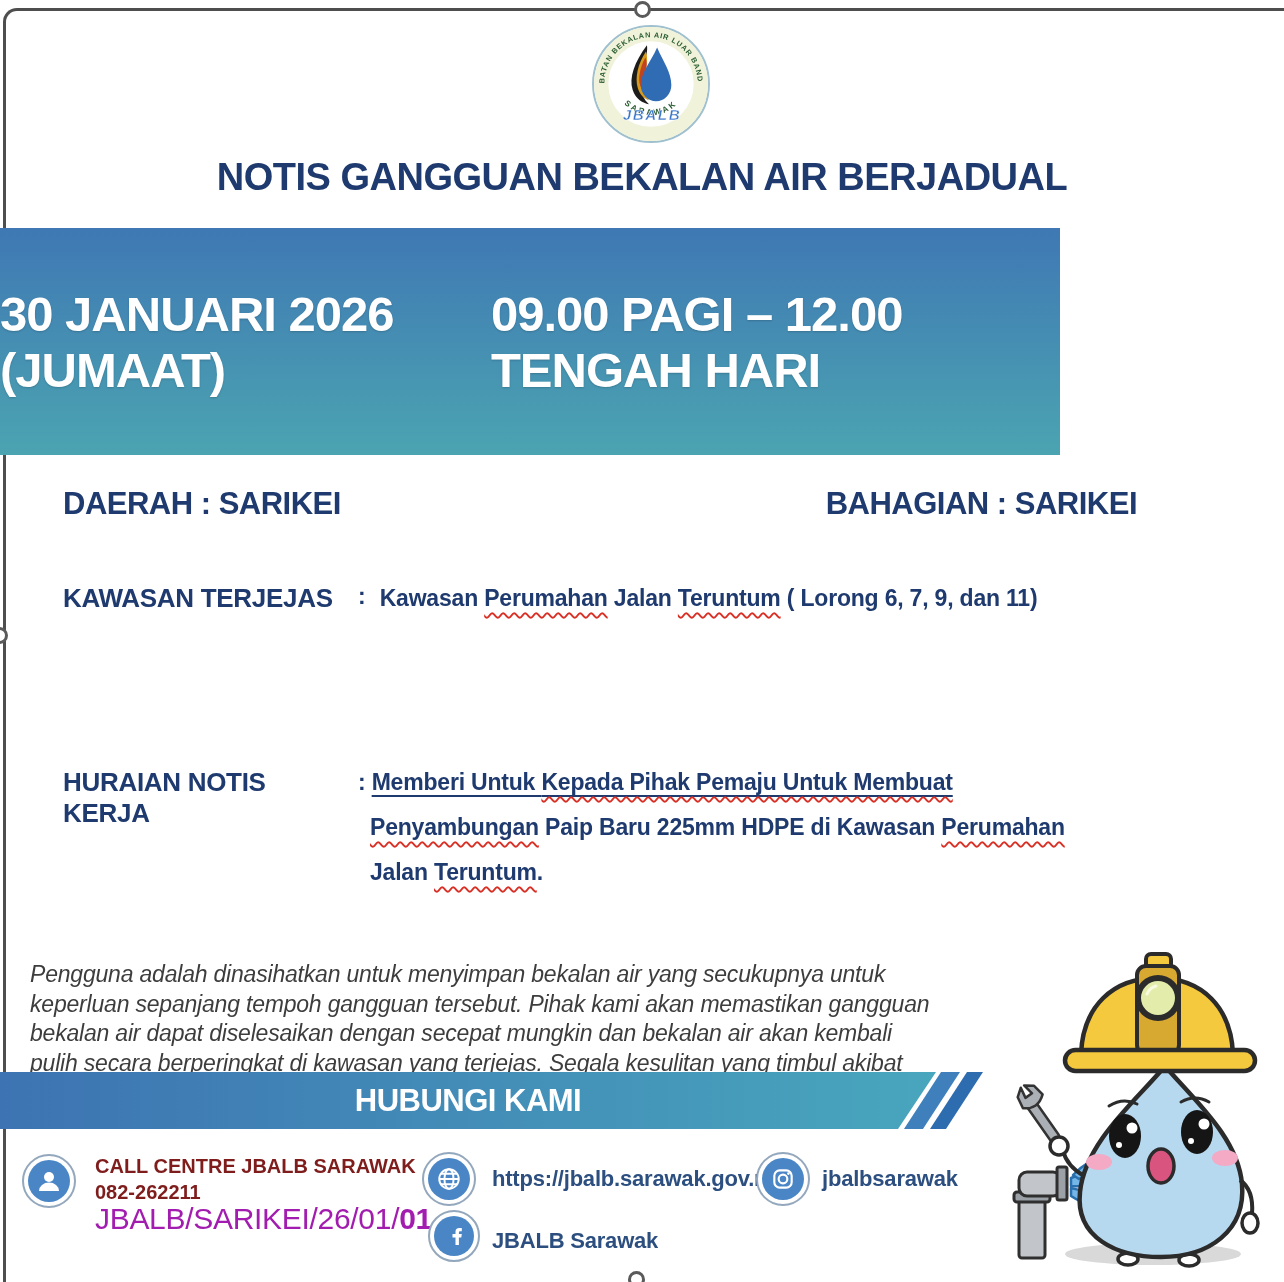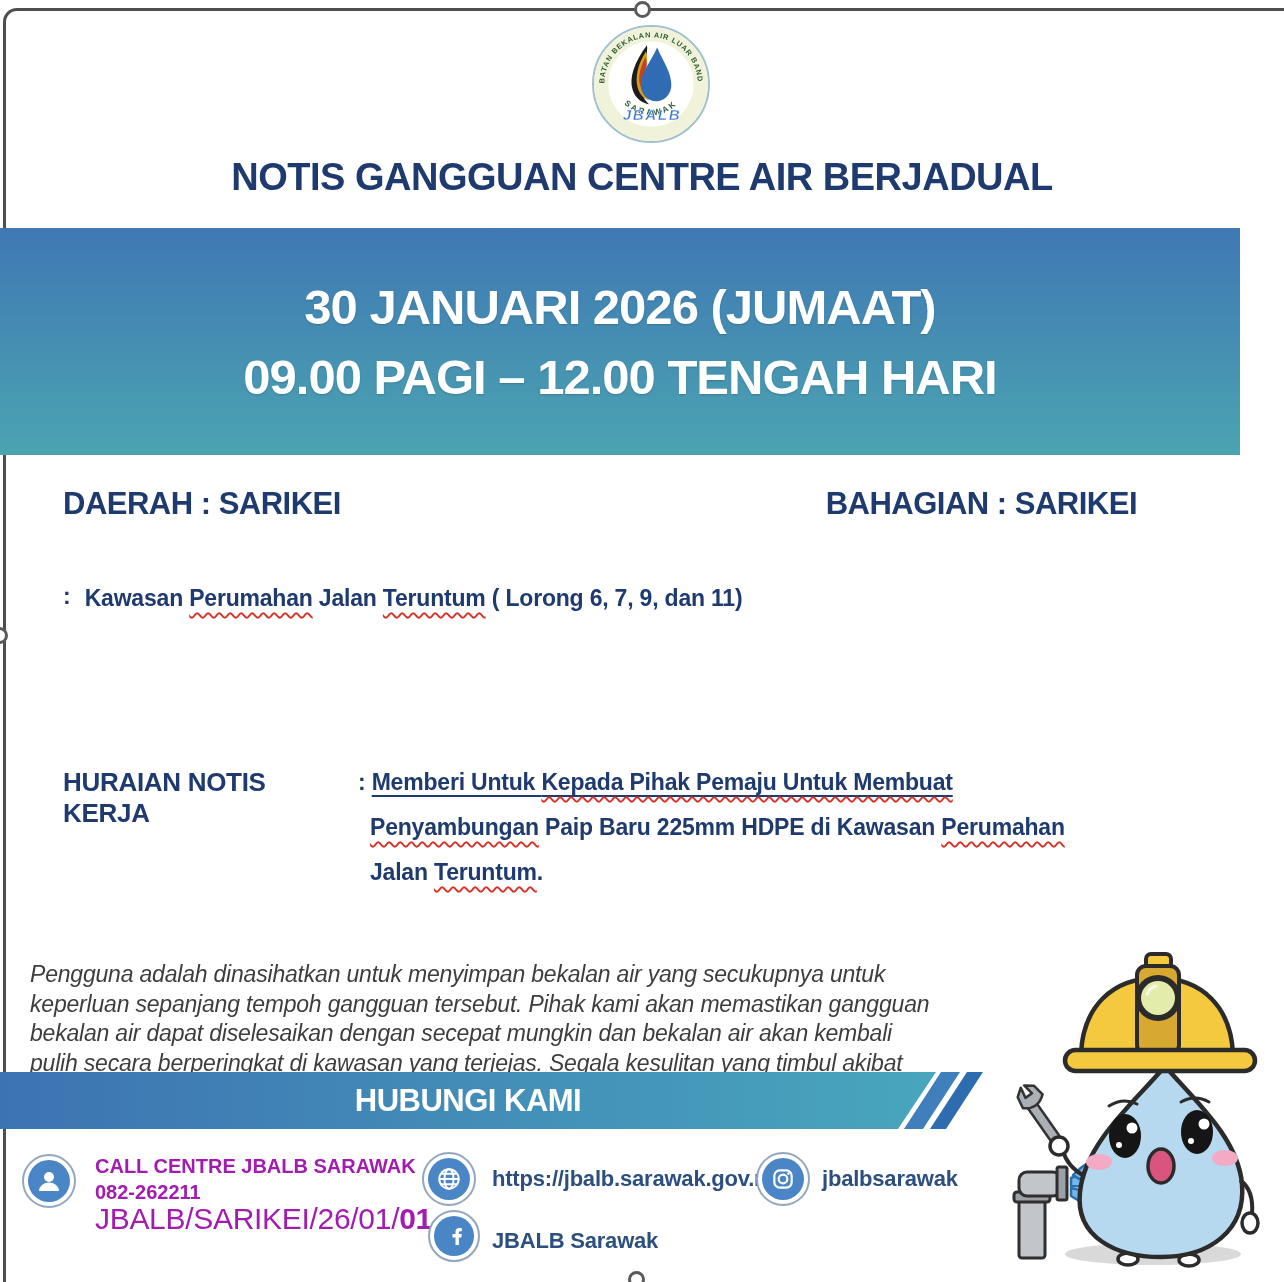--- a/index.html
+++ b/index.html
@@ -10,23 +10,23 @@
   
   .frame{position:absolute;left:3px;top:8px;right:0;bottom:-20px;
     border-top:3px solid #4e4e4e;border-left:3px solid #4e4e4e;border-top-left-radius:14px;pointer-events:none;}
   .handle{position:absolute;width:17px;height:17px;border:3px solid #5a5a5a;background:#fff;border-radius:50%;box-sizing:border-box;}
   
   #logo{position:absolute;left:590px;top:23px;width:122px;height:122px;}
   
   .title{position:absolute;left:0;top:156px;width:100%;text-align:center;
     font-size:38px;font-weight:bold;letter-spacing:-0.5px;color:#1e3a6e;}
   
-  .banner{position:absolute;left:0;top:228px;width:1240px;height:227px;
+  .banner{position:absolute;left:0;top:228px;width:1060px;height:227px;
     background:linear-gradient(180deg,#3f78b4 0%,#45a 0,#3f78b4 0%,#4ba4b1 100%);
-    display:flex;flex-direction:column;align-items:center;justify-content:center;gap:14px;}
+    display:flex;flex-direction:row;align-items:center;justify-content:center;gap:14px;}
   .banner .bline{color:#fff;font-size:49px;font-weight:bold;letter-spacing:-1px;
     text-shadow:0 1px 2px rgba(0,0,0,0.18);}
   
   .region{position:absolute;left:63px;top:486px;width:1074px;display:flex;justify-content:space-between;
     font-size:31px;font-weight:bold;letter-spacing:-0.5px;}
   
   .kv{position:absolute;left:63px;display:flex;align-items:flex-start;}
   .kv .lbl{width:295px;flex:0 0 295px;font-size:26px;font-weight:bold;letter-spacing:-0.3px;}
   .kv .val{font-size:23px;font-weight:bold;letter-spacing:-0.2px;line-height:30px;}
   #kawasan{top:583px;}
@@ -48,21 +48,21 @@
     display:flex;align-items:center;justify-content:center;}
   .cbanner span{color:#fff;font-size:31px;font-weight:bold;letter-spacing:-0.5px;}
   .stripe{position:absolute;top:1072px;height:57px;transform:skewX(-33deg);transform-origin:0 0;}
   #stripe1{left:941px;width:19px;background:#3f80bc;}
   #stripe2{left:967px;width:16px;background:#2e6cb0;}
   
   .ring{position:absolute;width:54px;height:54px;border-radius:50%;border:2px solid #93a7bd;background:#fff;
     display:flex;align-items:center;justify-content:center;box-sizing:border-box;}
   .core{width:42px;height:42px;border-radius:50%;background:#4a86c6;display:flex;align-items:center;justify-content:center;}
   .ctxt{position:absolute;font-weight:bold;color:#2c4f80;font-size:22px;letter-spacing:-0.2px;}
-  .cc-lines{position:absolute;left:95px;top:1153px;font-size:20px;font-weight:bold;line-height:26px;color:#a21caf;}
+  .cc-lines{position:absolute;left:95px;top:1153px;font-size:20px;font-weight:bold;line-height:26px;color:#7f1d1d;}
   .ref{position:absolute;left:95px;top:1202px;font-size:30px;letter-spacing:-0.3px;color:#a21caf;font-weight:400;}
   .ref b{font-weight:bold;}
   #mascot{position:absolute;left:985px;top:948px;width:300px;height:330px;}
 </style>
 </head>
 <body>
 
 <div id="stage">
 
   <div class="frame"></div>
@@ -80,33 +80,34 @@
     </text>
     <g>
       <path d="M56,22 C44,38 38,54 42,66 C45,75 52,79 58,80 C48,70 46,56 52,42 C55,34 57,28 56,22 Z" fill="#1c1c1c"></path>
       <path d="M55,28 C47,40 44,54 47,64 C49,71 54,75 58,76 C51,67 50,54 55,42 C57,36 56,32 55,28 Z" fill="#d89a1e"></path>
       <path d="M54.5,34 C49,44 47,55 49.5,62 C51,67 54,70 57,71 C52,64 52,53 55.5,44 C56.5,40 55.5,37 54.5,34 Z" fill="#c2431f"></path>
     </g>
     <path d="M66,24 C60,38 50,48 50,61 a15,16 0 0 0 30,0 C80,48 72,38 66,24 Z" fill="#2f6cb4"></path>
     <text x="61" y="95" text-anchor="middle" font-size="15" font-weight="bold" font-style="italic" fill="#3a77c9" stroke="#ffffff" stroke-width="0.4" letter-spacing="1.5">JBALB</text>
   </svg>
 
-  <div class="title">NOTIS GANGGUAN CENTRE AIR BERJADUAL</div>
+  <div class="title">NOTIS GANGGUAN BEKALAN AIR BERJADUAL</div>
 
   <div class="banner">
     <div class="bline">30 JANUARI 2026 (JUMAAT)</div>
     <div class="bline">09.00 PAGI – 12.00 TENGAH HARI</div>
   </div>
 
   <div class="region">
     <span>DAERAH : SARIKEI</span>
     <span>BAHAGIAN : SARIKEI</span>
   </div>
 
   <div class="kv" id="kawasan">
+    <span class="lbl">KAWASAN TERJEJAS</span>
     <span class="colon">:</span>
     <span class="val"><span>Kawasan </span><span class="sq">Perumahan</span><span> Jalan </span><span class="sq">Teruntum</span><span> ( Lorong 6, 7, 9, dan 11)</span></span>
   </div>
 
   <div class="kv" id="huraian">
     <span class="lbl">HURAIAN NOTIS KERJA</span>
     <span class="val">
       <div class="hline"><span>: </span><span class="ul"><span>Memberi Untuk </span><span class="sq">Kepada Pihak Pemaju Untuk Membuat</span></span></div>
       <div class="hline ind"><span class="sq">Penyambungan</span><span> Paip Baru 225mm HDPE di Kawasan </span><span class="sq">Perumahan</span></div>
       <div class="hline ind"><span>Jalan </span><span class="sq">Teruntum</span><span>.</span></div>

